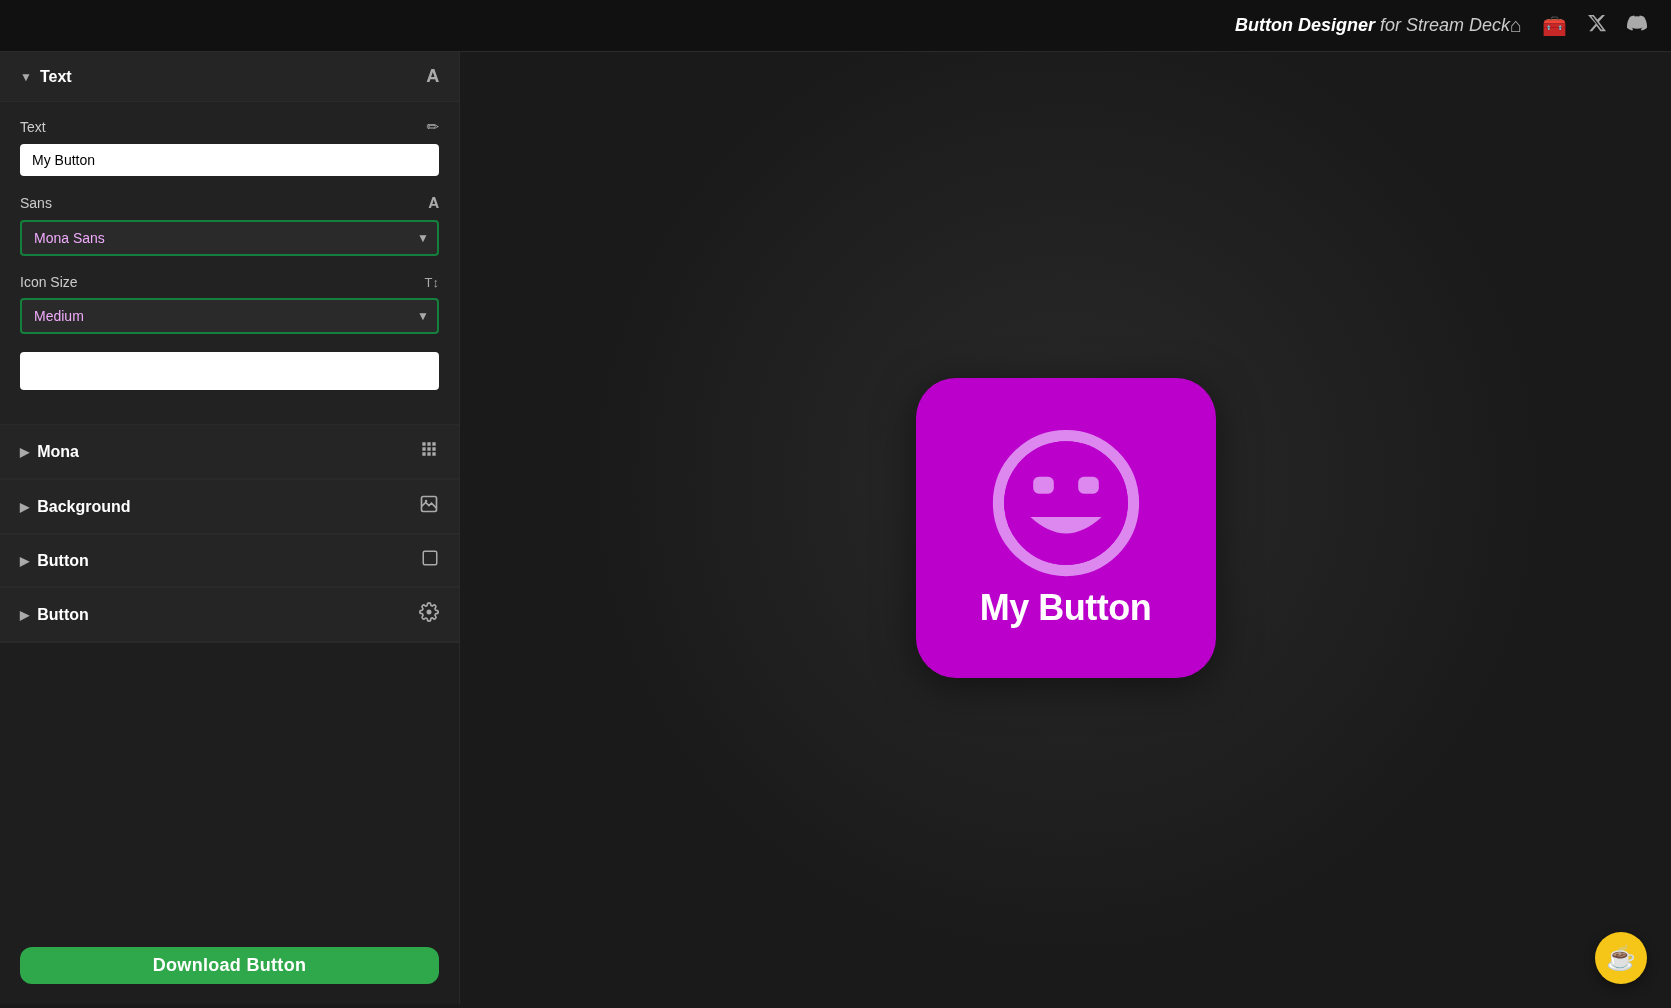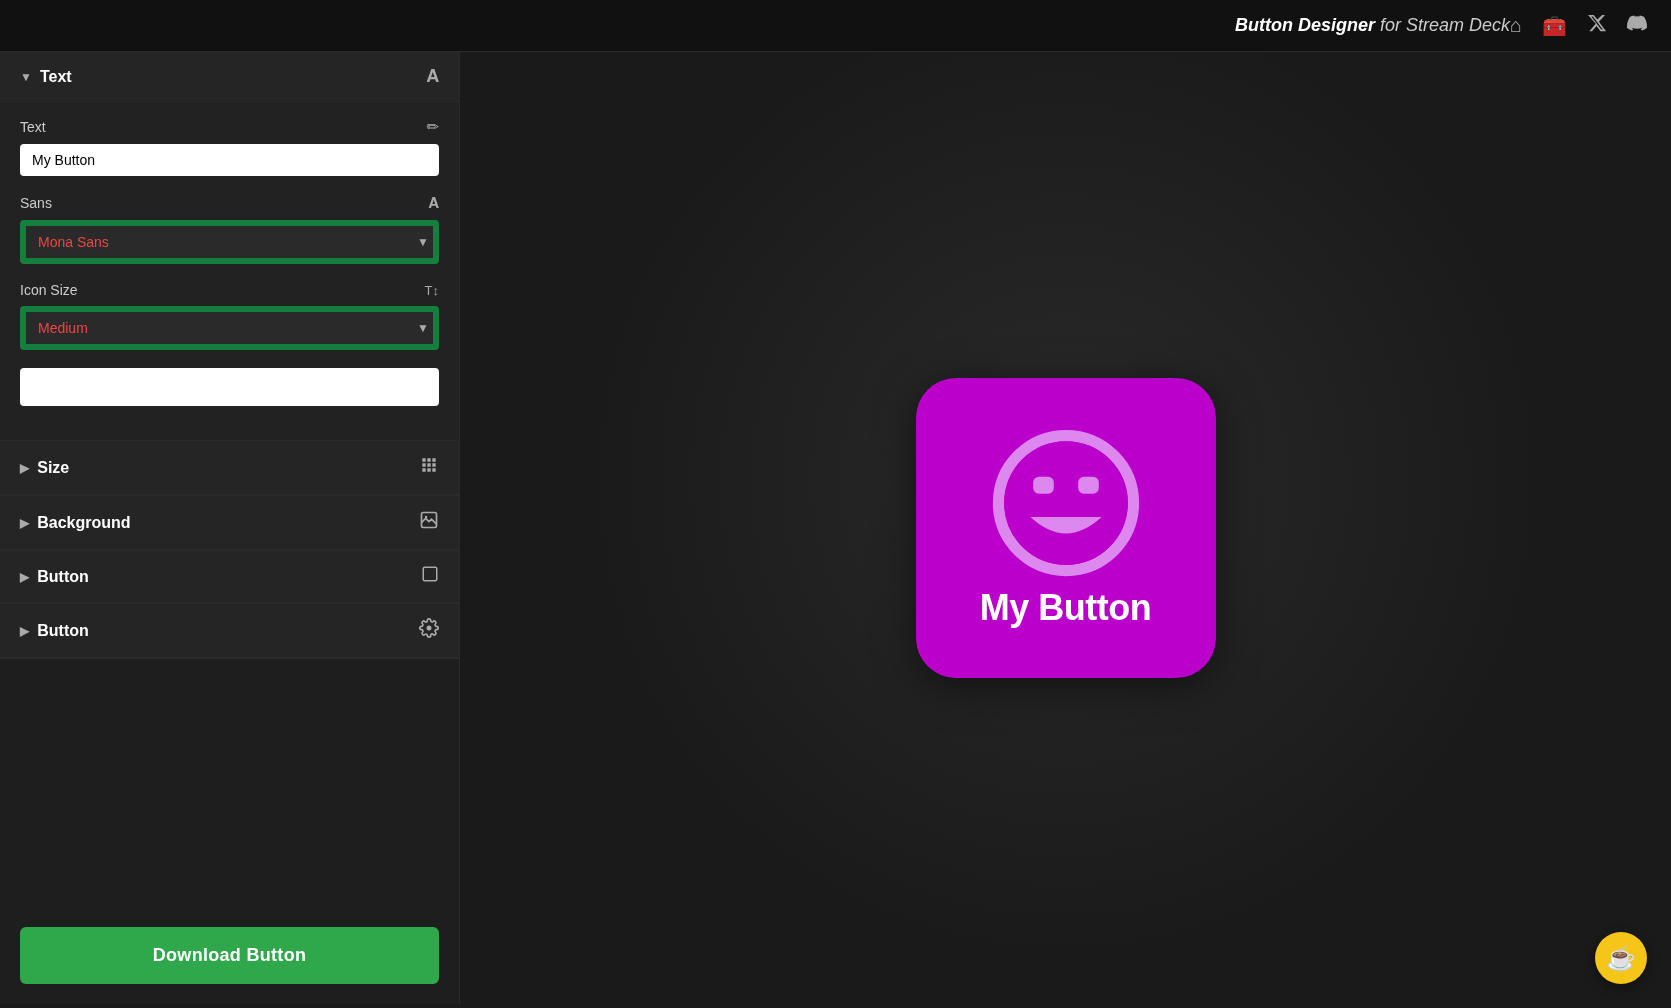--- a/index.html
+++ b/index.html
@@ -124,22 +124,22 @@
       outline: none;
     }
 
     .select-wrapper {
       position: relative;
       width: 100%;
     }
     .select-wrapper select {
       width: 100%;
       background: #2a2a2a;
-      color: #ef4444;
-      border: 6px solid #15803d;
+      color: #f0abfc;
+      border: 2px solid #15803d;
       border-radius: 4px;
       padding: 8px 32px 8px 12px;
       font-size: 14px;
       appearance: none;
       cursor: pointer;
       outline: none;
     }
     .select-arrow {
       position: absolute;
       right: 10px;
@@ -171,22 +171,22 @@
     
     .download-area {
       padding: 20px;
       margin-top: auto;
     }
     .download-btn {
       width: 100%;
       background: #2ea84a;
       color: #ffffff;
       border: none;
-      border-radius: 6px;
-      padding: 18px;
+      border-radius: 12px;
+      padding: 8px;
       font-size: 18px;
       font-weight: 700;
       cursor: pointer;
       letter-spacing: 0.3px;
     }
 
     
     .preview-area {
       flex: 1;
       display: flex;
@@ -343,21 +343,21 @@
           <div class="color-input-inner"></div>
         </div>
       </div>
 
     </div>
 
     <div class="collapsed-section">
       <div class="section-header">
         <div class="section-header-left">
           <span class="section-arrow">▶</span>
-          <span>Size</span>
+          <span>Mona</span>
         </div>
         <span class="section-icon-right">
           <svg width="20" height="20" viewBox="0 0 24 24" fill="#aaa">
               <path d="M4 4h4v4H4zm6 0h4v4h-4zm6 0h4v4h-4zM4 10h4v4H4zm6 0h4v4h-4zm6 0h4v4h-4zM4 16h4v4H4zm6 0h4v4h-4zm6 0h4v4h-4z"></path>
             </svg>
         </span>
       </div>
     </div>
 
     <div class="collapsed-section">

